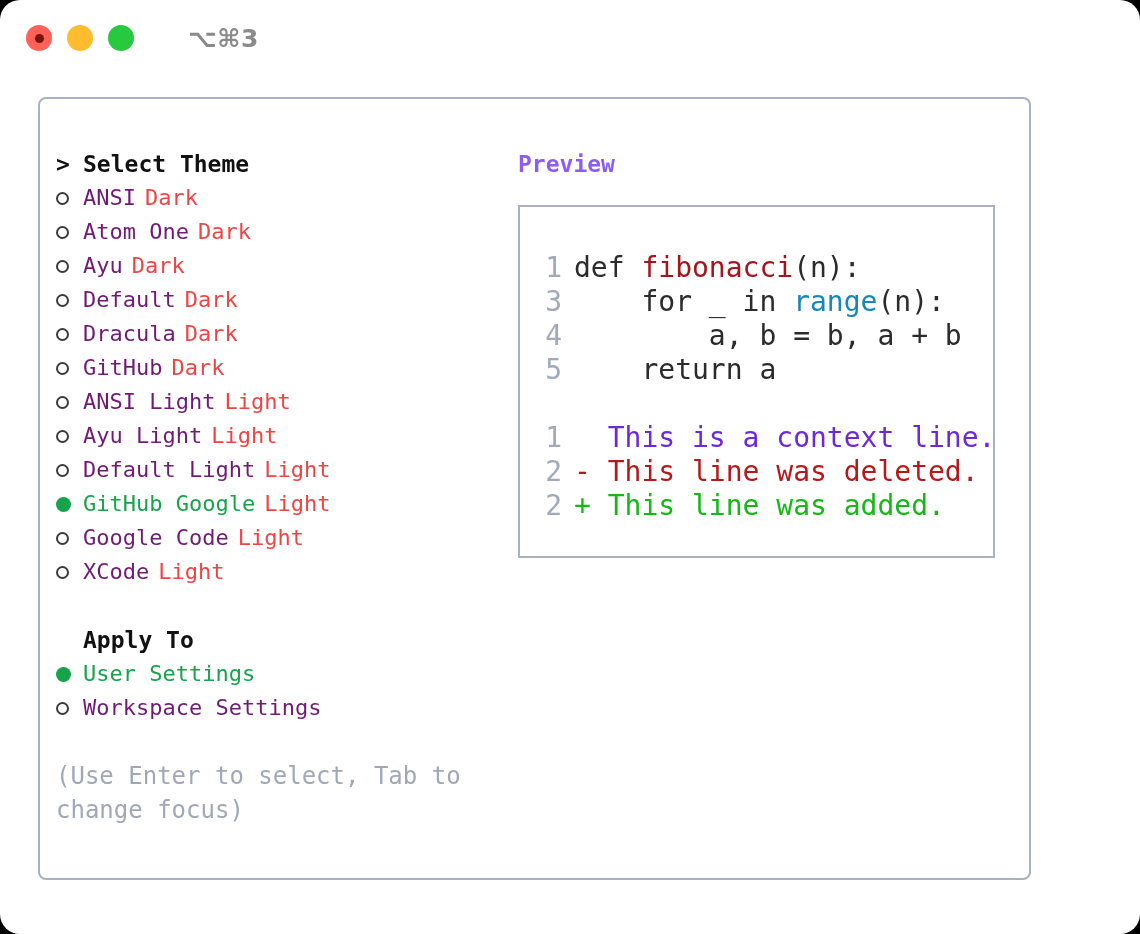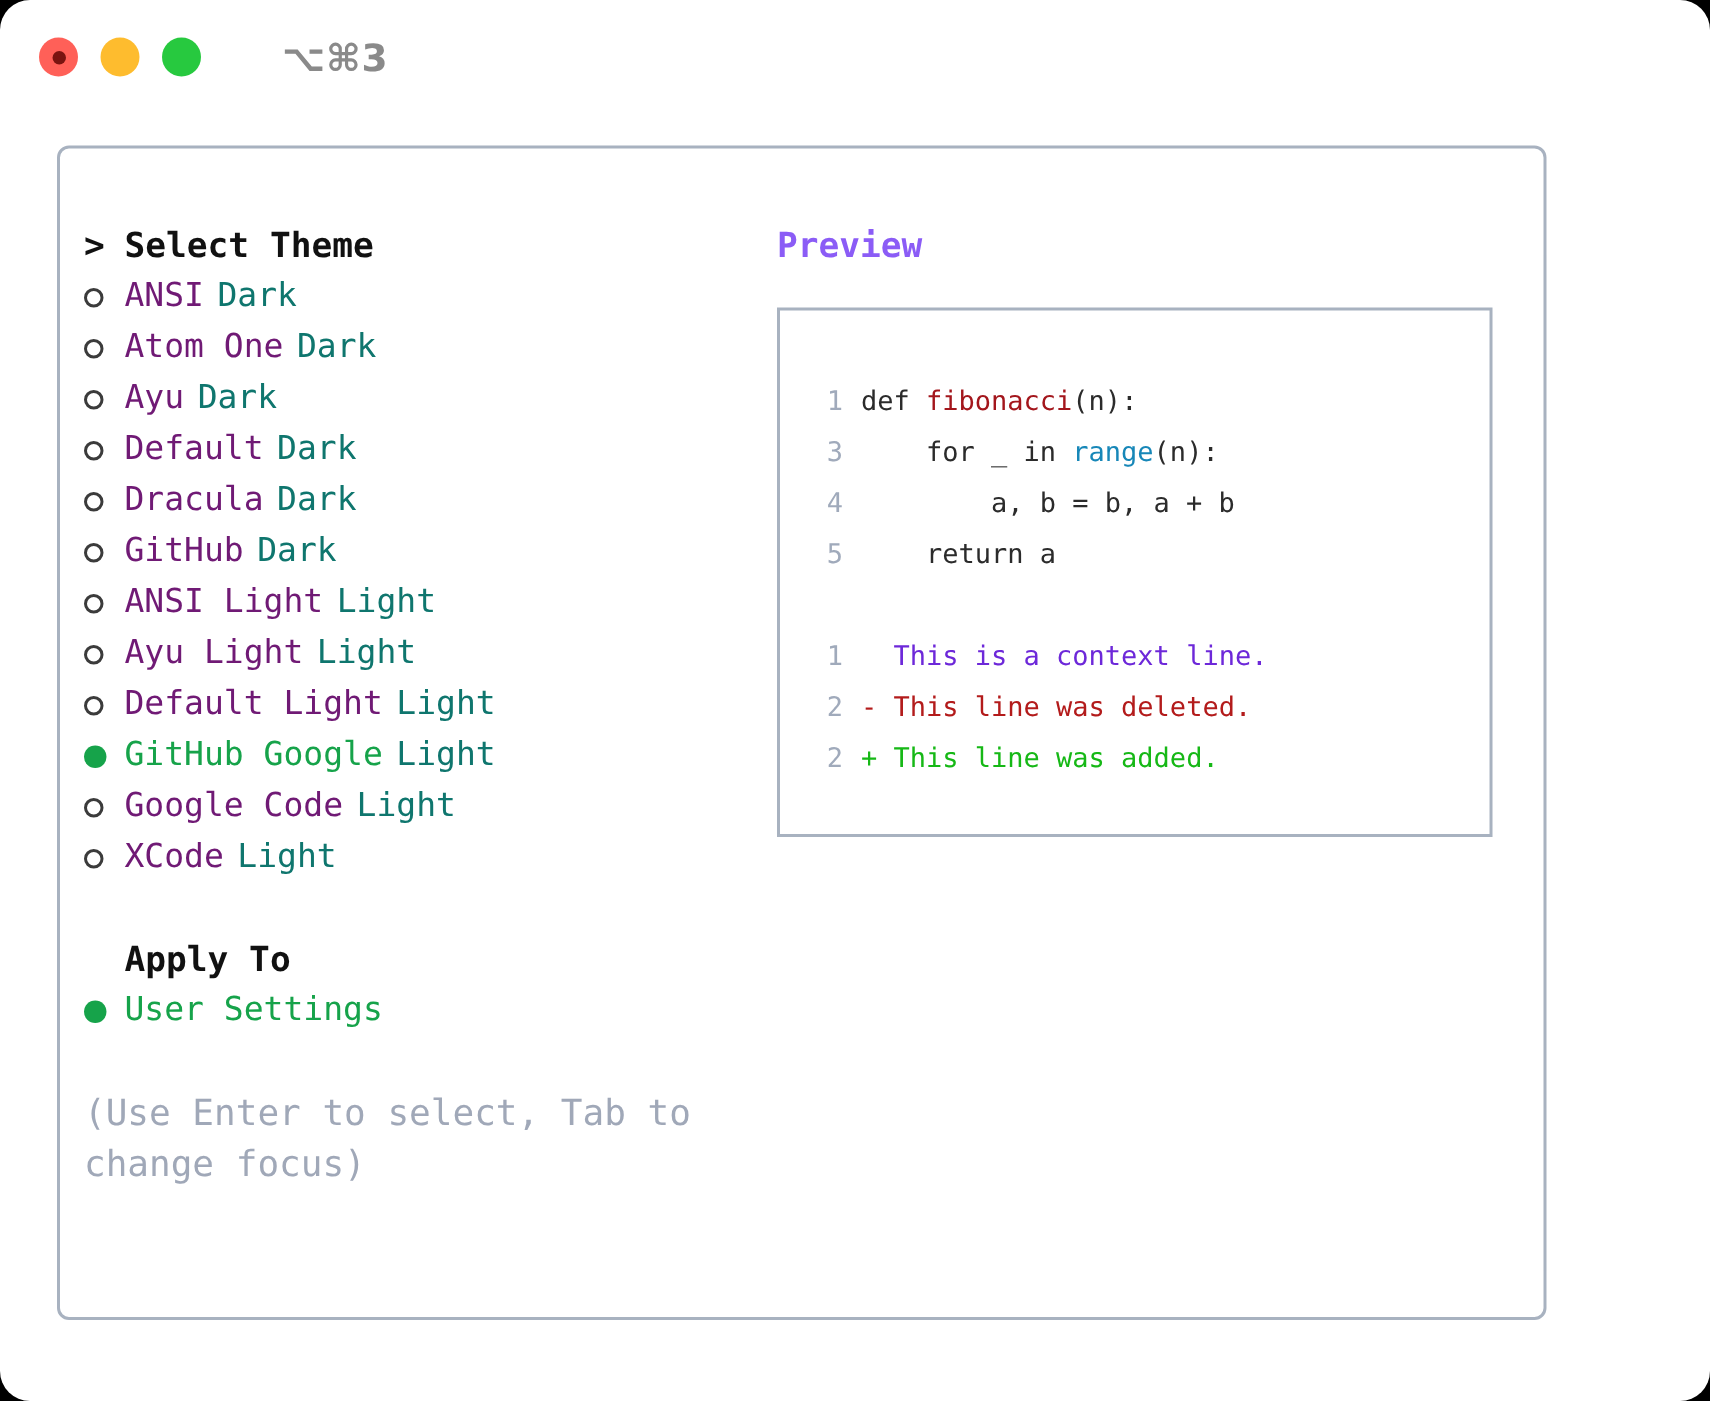--- a/index.html
+++ b/index.html
@@ -142,21 +142,21 @@
   }
   .radio-on {
     width: 15px;
     height: 15px;
     border-radius: 50%;
     background: #16a34a;
   }
   .row-label { color: #701a75; }
   .row.selected .row-label { color: #16a34a; }
   .row-tag {
-    color: #0f766e;
+    color: #ef4444;
     margin-left: 9px;
   }
 
   .spacer-sm { height: 34px; }
 
   .hint {
     font-size: 24px;
     line-height: 34px;
     color: #a0a8b8;
     width: 412px;
@@ -177,21 +177,21 @@
     margin-top: 24px;
     width: 477px;
     height: 353px;
     border: 2px solid #a8b2c0;
     box-sizing: border-box;
     background: #ffffff;
     padding: 44px 0 0 18px;
   }
 
   .code-line {
-    font-size: 18px;
+    font-size: 28px;
     line-height: 34px;
     white-space: pre;
     color: #2b2b2b;
   }
   .lnum {
     display: inline-block;
     width: 24px;
     text-align: right;
     color: #a0aabb;
     margin-right: 12px;
@@ -237,20 +237,21 @@
             <div class="row"><span class="bullet"><span class="radio-off"></span></span><span class="row-label">Google Code</span><span class="row-tag">Light</span></div>
             <div class="row"><span class="bullet"><span class="radio-off"></span></span><span class="row-label">XCode</span><span class="row-tag">Light</span></div>
           </div>
 
         <div class="spacer-sm"></div>
 
         <div class="section-head"><span class="caret"></span><span>Apply To</span></div>
 
         <div id="apply-rows">
             <div class="row selected"><span class="bullet"><span class="radio-on"></span></span><span class="row-label">User Settings</span></div>
+            <div class="row"><span class="bullet"><span class="radio-off"></span></span><span class="row-label">Workspace Settings</span></div>
           </div>
 
         <div class="spacer-sm"></div>
 
         <div class="hint">(Use Enter to select, Tab to change focus)</div>
       </div>
 
       <div class="col-right">
         <div class="preview-head">Preview</div>
         <div class="preview-box">

